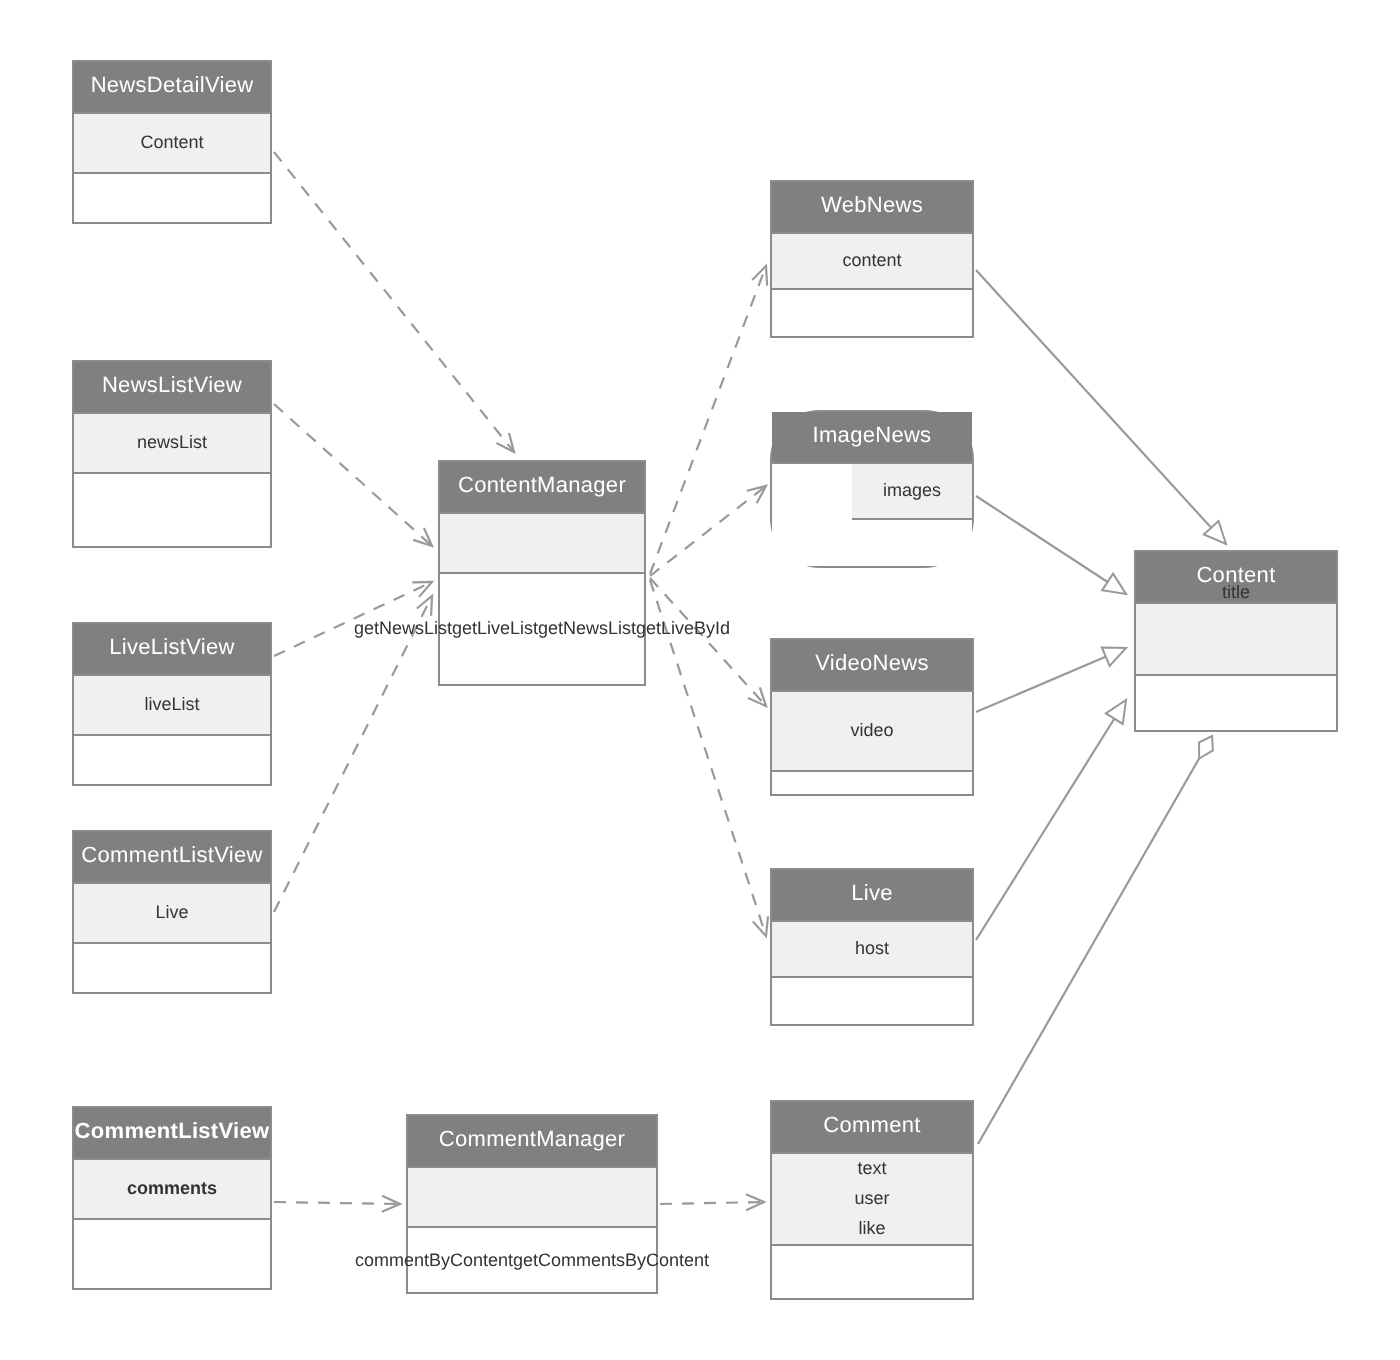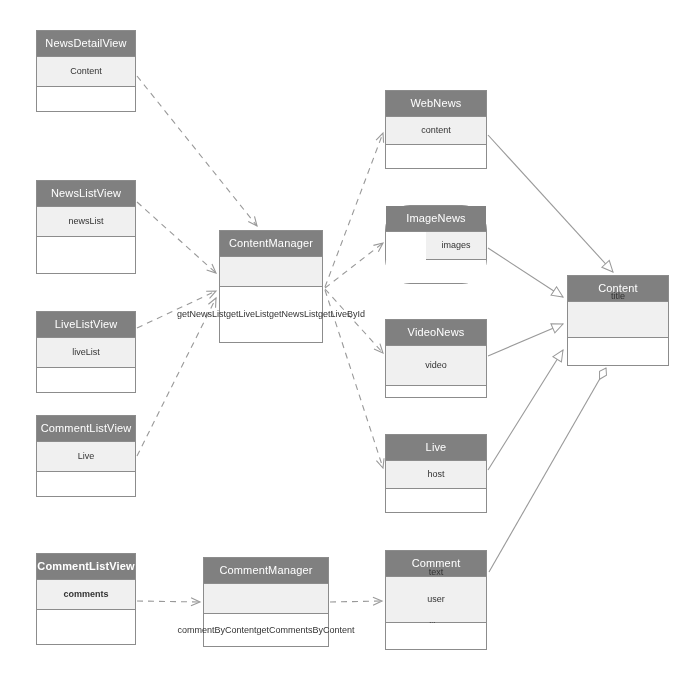--- a/index.html
+++ b/index.html
@@ -241,21 +241,21 @@
   <div class="uml-class" style="left:385px; top:434px; width:102px; height:79px;">
     <div class="uml-header">Live</div>
     <div class="uml-attrs" style="height:28px;">
       <div class="row">host</div>
     </div>
     <div class="uml-methods empty"></div>
   </div>
 
   <div class="uml-class" style="left:385px; top:550px; width:102px; height:100px;">
     <div class="uml-header">Comment</div>
-    <div class="uml-attrs" style="height:46px;gap:12px;">
+    <div class="uml-attrs" style="height:46px;">
       <div class="row">text</div>
       <div class="row">user</div>
       <div class="row">like</div>
     </div>
     <div class="uml-methods empty"></div>
   </div>
 
   <div class="uml-class" style="left:567px; top:275px; width:102px; height:91px;">
     <div class="uml-header">Content</div>
     <div class="uml-attrs" style="height:36px;gap:32px;">

